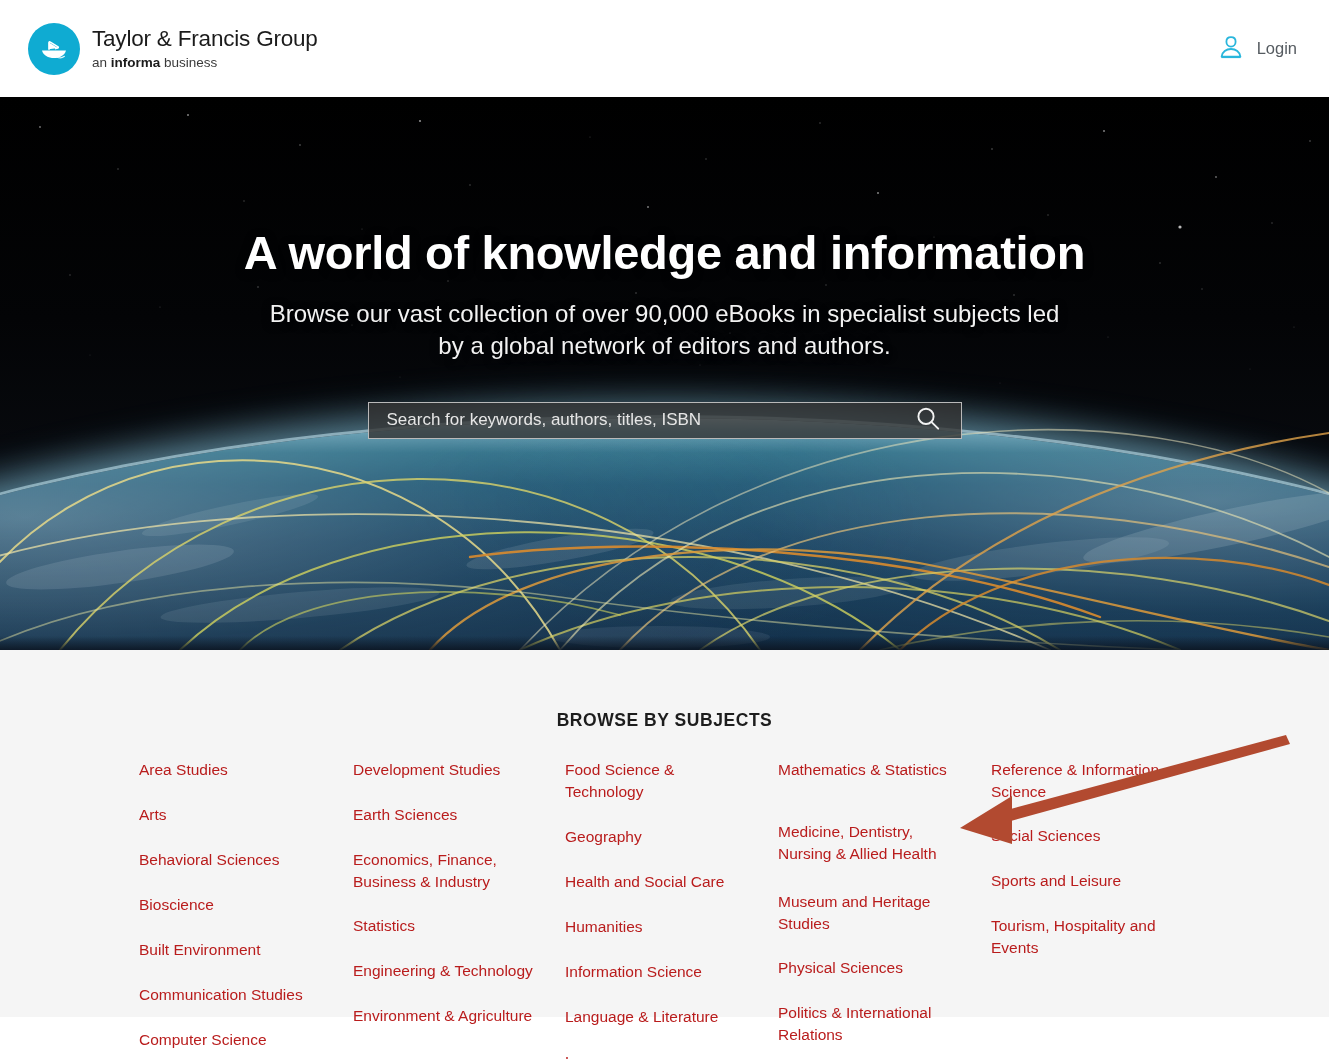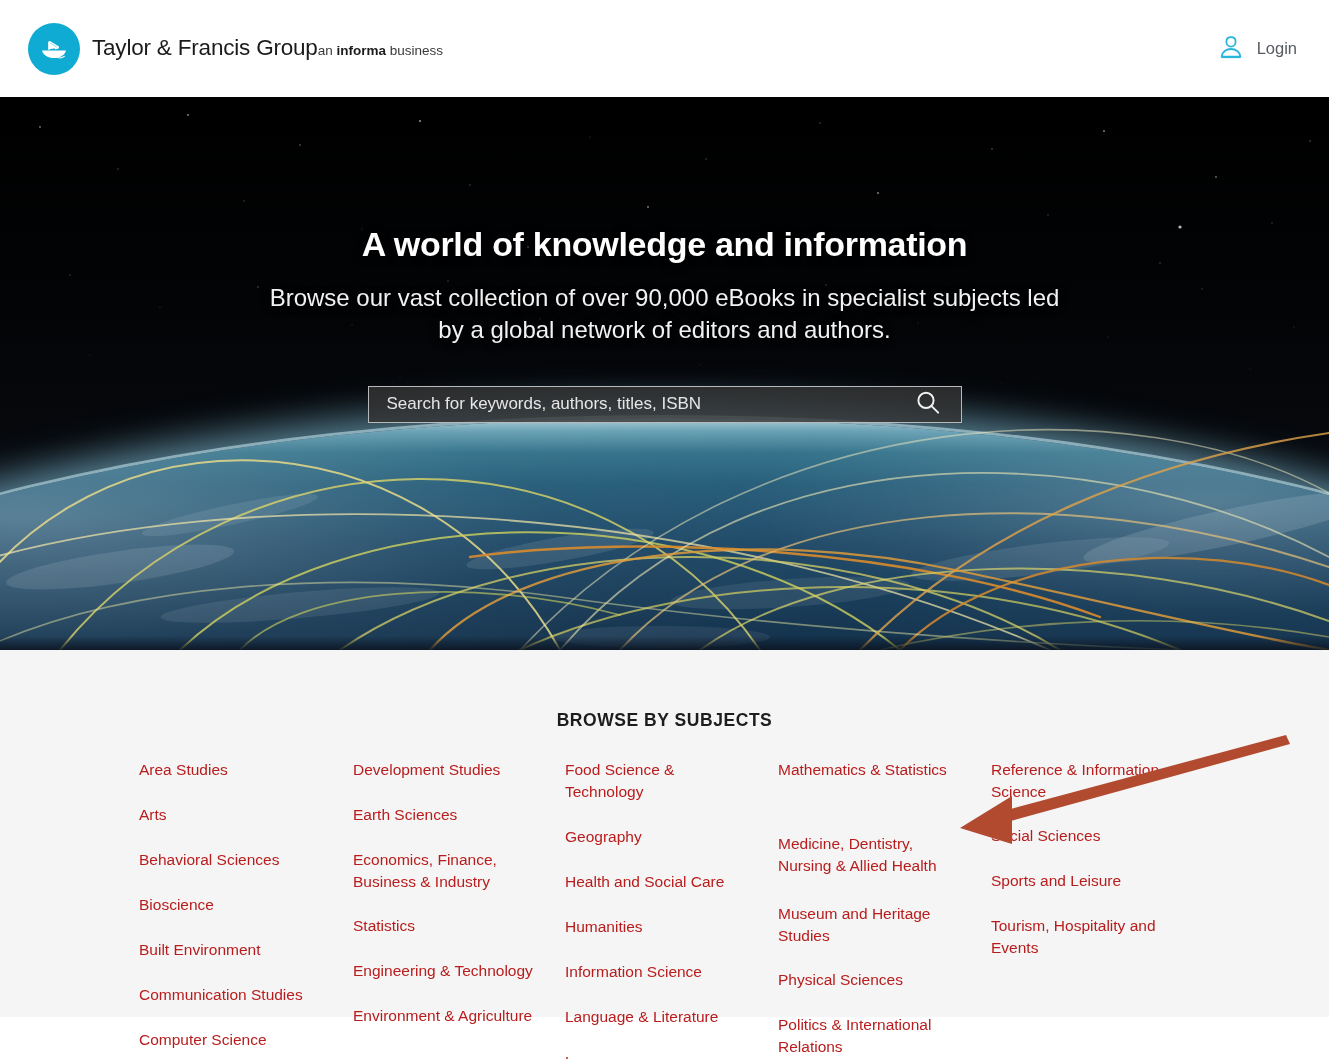--- a/index.html
+++ b/index.html
@@ -28,21 +28,21 @@
     gap: 12px;
     text-decoration: none;
   }
   .brand-mark {
     width: 52px; height: 52px;
     border-radius: 50%;
     background: #0fabd2;
     display: flex; align-items: center; justify-content: center;
     flex: 0 0 auto;
   }
-  .brand-text { display: flex; flex-direction: row; line-height: 1; align-items: center; }
+  .brand-text { display: flex; flex-direction: column; line-height: 1; }
   .brand-title {
     font-size: 22.5px;
     color: #1b1b1b;
     letter-spacing: -0.2px;
     font-weight: 400;
     white-space: nowrap;
   }
   .brand-sub {
     font-size: 13.5px;
     color: #3a3a3a;
@@ -108,21 +108,21 @@
   }
 
   .hero-content {
     position: relative;
     z-index: 5;
     text-align: center;
     padding-top: 128px;
   }
   .hero-title {
     margin: 0;
-    font-size: 34px;
+    font-size: 47px;
     font-weight: 700;
     color: #ffffff;
     letter-spacing: -0.3px;
     text-shadow: 0 2px 10px rgba(0,0,0,.55);
   }
   .hero-sub {
     margin: 18px auto 0;
     max-width: 860px;
     font-size: 24px;
     line-height: 1.33;
@@ -381,21 +381,21 @@
       <a class="subject-link" href="#">Food Science &amp; Technology</a>
       <a class="subject-link" href="#">Geography</a>
       <a class="subject-link" href="#">Health and Social Care</a>
       <a class="subject-link" href="#">Humanities</a>
       <a class="subject-link" href="#">Information Science</a>
       <a class="subject-link" href="#">Language &amp; Literature</a>
       <a class="subject-link" href="#">Law</a>
     </div>
 
     <div class="subject-col c4">
-      <a class="subject-link" href="#" style="margin-bottom:52px;">Mathematics &amp; Statistics</a>
+      <a class="subject-link" href="#" style="margin-bottom:40px;">Mathematics &amp; Statistics</a>
       <a class="subject-link two-line" href="#" style="position:relative;z-index:2;margin-bottom:26px;">Medicine, Dentistry, Nursing &amp; Allied Health</a>
       <a class="subject-link two-line" href="#">Museum and Heritage Studies</a>
       <a class="subject-link" href="#">Physical Sciences</a>
       <a class="subject-link two-line" href="#">Politics &amp; International Relations</a>
     </div>
 
     <div class="subject-col c5">
       <a class="subject-link two-line" href="#">Reference &amp; Information Science</a>
       <a class="subject-link" href="#">Social Sciences</a>
       <a class="subject-link" href="#">Sports and Leisure</a>

